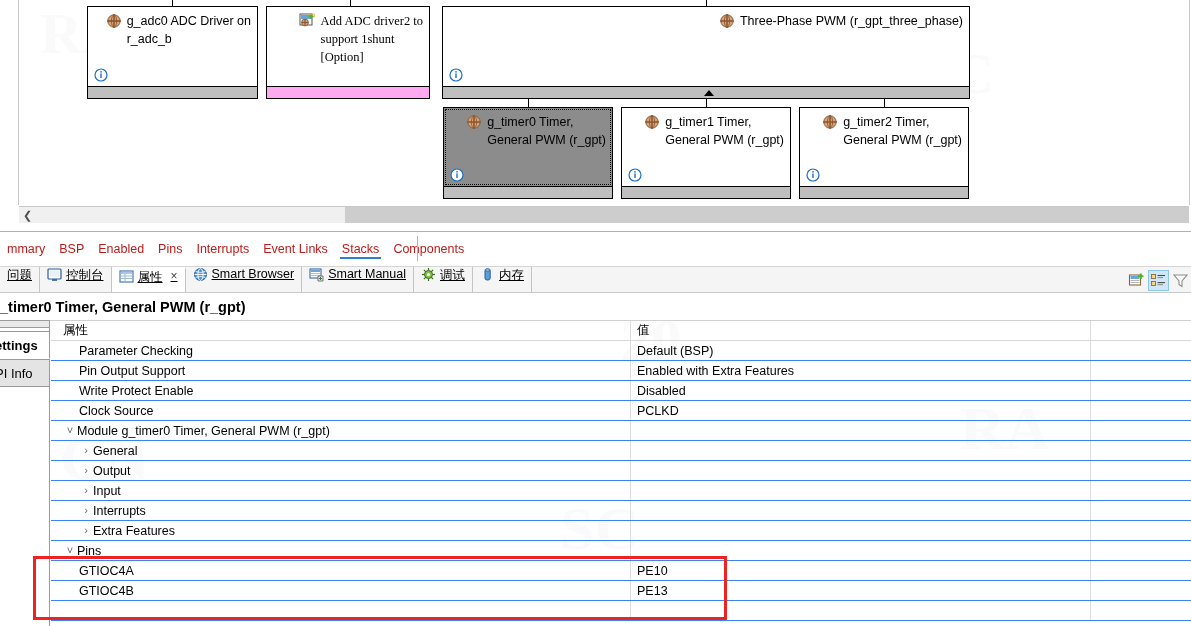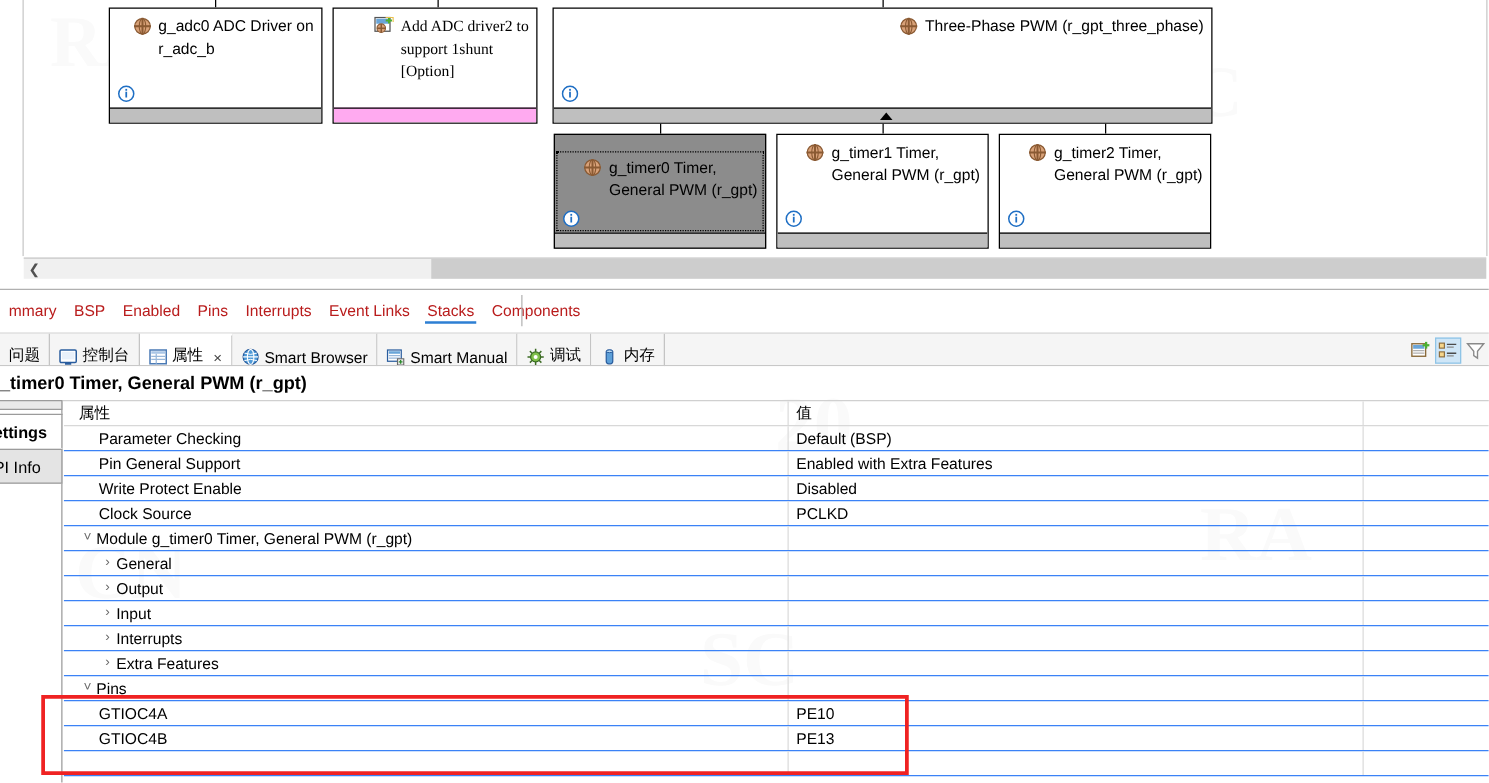--- a/index.html
+++ b/index.html
@@ -33,21 +33,21 @@
   }
 
   
   .mod-box {
     position: absolute;
     background: #ffffff;
     border: 1px solid #000000;
     overflow: hidden;
   }
   .mod-box.selected { background: #8c8c8c; }
-  .mod-box.selected .mod-inner { outline: 1px dotted #000; outline-offset: -2px; margin-top: 12px; }
+  .mod-box.selected .mod-inner { outline: 1px dotted #000; outline-offset: -2px; }
   .mod-inner {
     position: absolute;
     left: 0; top: 0; right: 0; bottom: 12px;
     padding: 5px 6px 0 6px;
   }
   .mod-head { display: flex; align-items: flex-start; gap: 5px; justify-content: flex-end; }
   .mod-title {
     line-height: 18px;
     font-size: 12.5px;
     white-space: pre-line;
@@ -137,27 +137,28 @@
 
   
   #view-tabs {
     position: absolute;
     left: 0; top: 266px; width: 1191px; height: 27px;
     background: #f5f5f5;
     border-top: 1px solid #d6d6d6;
   }
   #view-tabs .vstrip { position: absolute; left: 0; top: 0; display: flex; height: 26px; }
   .view-tab {
-    display: flex; align-items: flex-end; gap: 4px;
+    display: flex; align-items: flex-start; gap: 4px;
     padding: 0 7px;
     height: 26px;
     border-right: 1px solid #c4c4c4;
     font-size: 12.5px;
     background: #f5f5f5;
     white-space: nowrap;
+    text-decoration: underline;
   }
   .view-tab.active {
     background: #ffffff;
     border-top: 2px solid #ffffff;
   }
   .view-tab .close-x { font-size: 12px; color: #444; margin-left: 4px; }
   .vt-icon { width: 15px; height: 15px; flex: 0 0 auto; }
   #view-tabs .vtoolbar {
     position: absolute; right: 0; top: 2px; height: 22px;
     display: flex; align-items: center; gap: 1px;
@@ -652,21 +653,21 @@
         <span class="pt-label indent-2">Parameter Checking</span>
       </div>
       <div class="pt-c2">
         <span class="pt-label">Default (BSP)</span>
       </div>
       <div class="pt-c3"></div>
     </div>
 
     <div class="ptrow">
       <div class="pt-c1">
-        <span class="pt-label indent-2">Pin General Support</span>
+        <span class="pt-label indent-2">Pin Output Support</span>
       </div>
       <div class="pt-c2">
         <span class="pt-label">Enabled with Extra Features</span>
       </div>
       <div class="pt-c3"></div>
     </div>
 
     <div class="ptrow">
       <div class="pt-c1">
         <span class="pt-label indent-2">Write Protect Enable</span>

